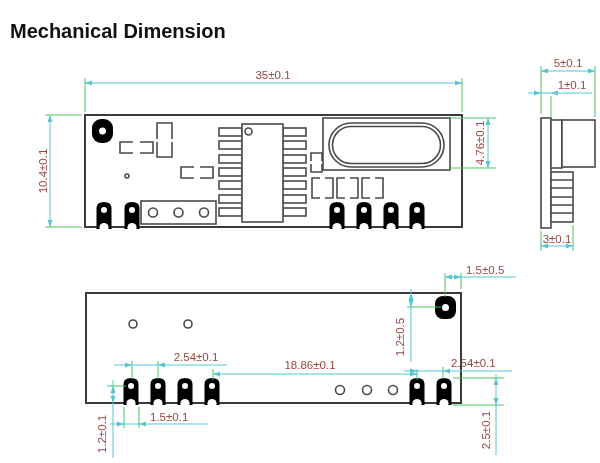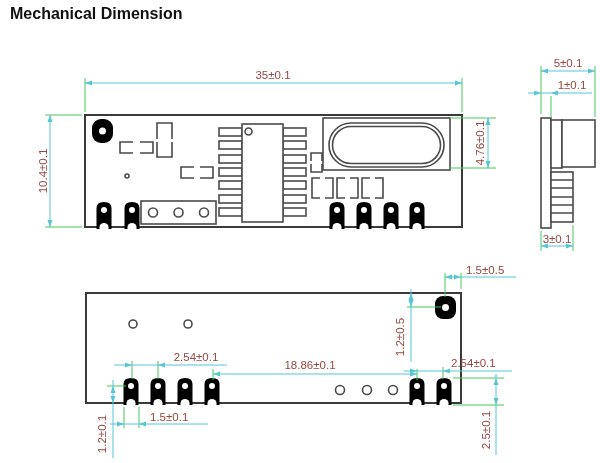--- a/index.html
+++ b/index.html
@@ -1,18 +1,18 @@
 <!DOCTYPE html>
 <html style="--outline: #3a3a3a; --comp: #4a4a4a; --dim: #55c6d2; --ext: #46c75f; --dimtext: #9b4741;"><head>
 <meta charset="utf-8">
 <style>
   html,body{margin:0;padding:0;background:#fff;}
   .page{position:relative;width:600px;height:463px;background:#ffffff;overflow:hidden;
         font-family:"Liberation Sans",sans-serif;}
-  .title{position:absolute;left:10px;top:5px;font-size:16px;font-weight:bold;color:#111;}
+  .title{position:absolute;left:10px;top:20px;font-size:20px;font-weight:bold;color:#111;}
   svg{position:absolute;left:0;top:0;}
   svg text{font-family:"Liberation Sans",sans-serif;font-size:11.5px;fill:var(--dimtext);}
   :root{--outline:#3a3a3a;--comp:#4a4a4a;--dim:#55c6d2;--ext:#46c75f;--dimtext:#9b4741;}
   .board{fill:#fff;stroke:var(--outline);stroke-width:2;}
   .comp{fill:none;stroke:var(--comp);stroke-width:1.6;}
   .compthin{fill:#fff;stroke:var(--comp);stroke-width:1.6;}
   .ext{stroke:var(--ext);stroke-width:1;fill:none;}
   .dim{stroke:var(--dim);stroke-width:1;fill:none;}
   .arr{fill:var(--dim);stroke:none;}
 </style>

